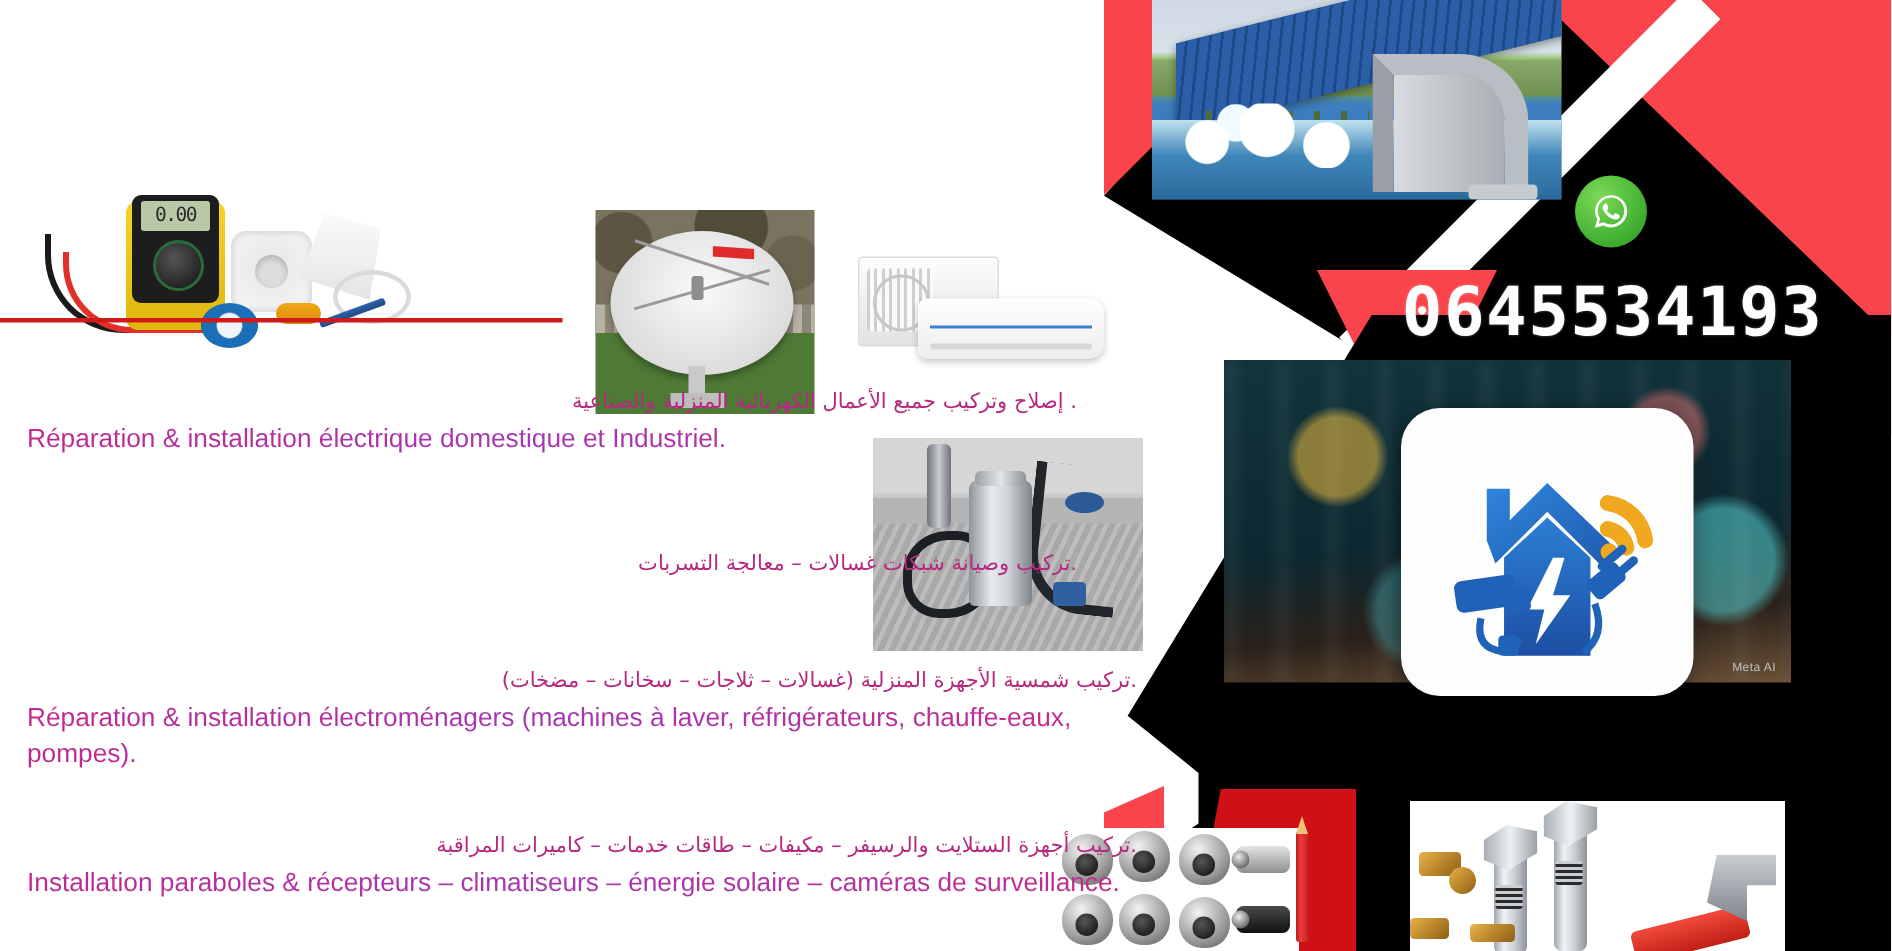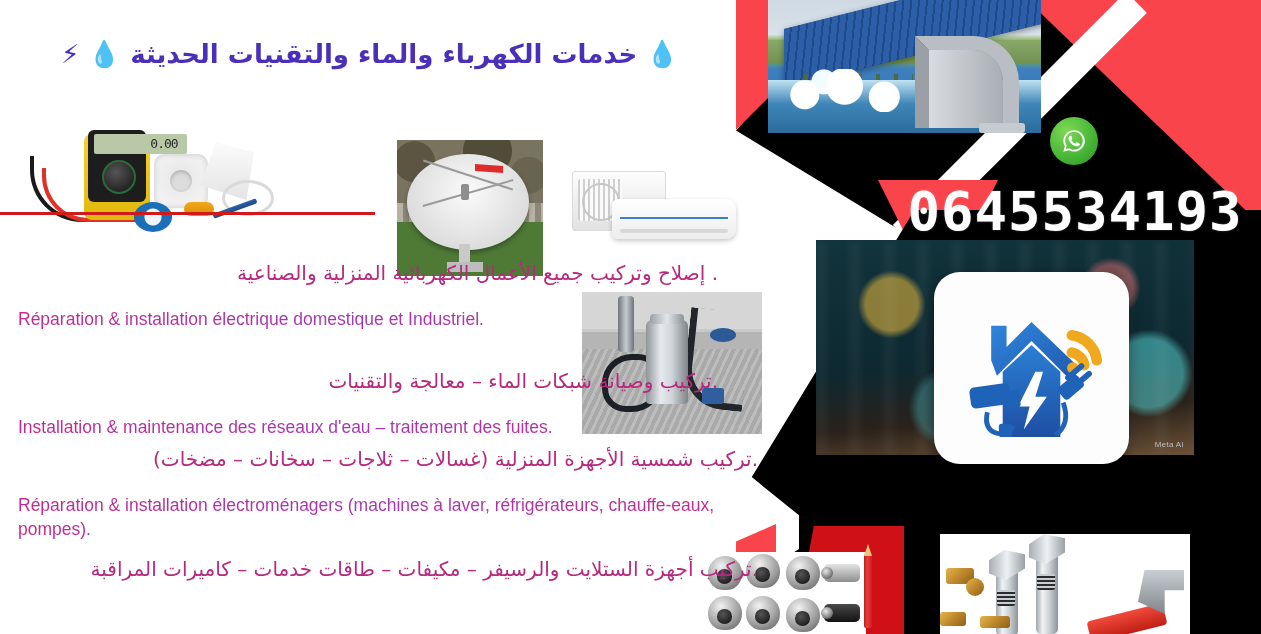--- a/index.html
+++ b/index.html
@@ -84,21 +84,21 @@
     position:absolute;left:1050px;top:117px;width:48px;height:48px;border-radius:50%;
     background:radial-gradient(circle at 35% 30%,#7ed957,#45b434 60%,#2f8f25);
     display:flex;align-items:center;justify-content:center;
   }
   .wa-badge svg{width:30px;height:30px;display:block;}
 
   
   .phone{
     position:absolute;left:900px;top:185px;width:350px;text-align:center;
     color:#fff;font-family:"DejaVu Sans Mono","Liberation Mono",monospace;
-    font-size:54px;font-weight:bold;letter-spacing:1px;line-height:1;
+    font-size:45px;font-weight:bold;letter-spacing:1px;line-height:1;
     text-shadow:0 0 2px rgba(255,255,255,.35);
   }
 
   
   .logo-bg{
     top:240px;left:816px;width:378px;height:215px;
     background:
       radial-gradient(circle at 20% 30%,rgba(240,190,60,.55) 0 26px,transparent 34px),
       radial-gradient(circle at 78% 22%,rgba(255,120,120,.45) 0 22px,transparent 30px),
       radial-gradient(circle at 88% 62%,rgba(90,225,225,.5) 0 34px,transparent 44px),
@@ -119,21 +119,21 @@
     letter-spacing:.3px;opacity:.85;
   }
 
   
   .multimeter{top:128px;left:24px;width:262px;height:108px;background:#fff;}
   .mm-body{position:absolute;left:60px;top:6px;width:66px;height:86px;border-radius:8px;
     background:linear-gradient(#f6d22b,#e0b80d);}
   .mm-screen-area{position:absolute;left:64px;top:2px;width:58px;height:72px;border-radius:6px;background:#1d1d1d;}
   .mm-lcd{position:absolute;left:70px;top:6px;width:46px;height:20px;border-radius:2px;
     background:#b9c9a8;color:#2a2a2a;font-family:"DejaVu Sans Mono",monospace;font-size:13px;
-    text-align:center;line-height:20px;letter-spacing:-1px;padding-left:47px;}
+    text-align:center;line-height:20px;letter-spacing:-1px;}
   .mm-dial{position:absolute;left:78px;top:32px;width:30px;height:30px;border-radius:50%;
     background:radial-gradient(circle at 40% 35%,#555,#111);border:2px solid #2a6b3a;}
   .mm-probe-red{position:absolute;left:18px;top:40px;width:90px;height:50px;
     border-bottom:4px solid #e03027;border-left:4px solid #e03027;border-radius:0 0 0 46px;}
   .mm-probe-blk{position:absolute;left:6px;top:28px;width:86px;height:62px;
     border-bottom:4px solid #1a1a1a;border-left:4px solid #1a1a1a;border-radius:0 0 0 52px;}
   .mm-socket{position:absolute;left:130px;top:26px;width:54px;height:54px;border-radius:10px;
     background:radial-gradient(circle at 50% 45%,#e6e6e6,#f7f7f7);box-shadow:inset 0 0 6px rgba(0,0,0,.18);}
   .mm-socket:after{content:"";position:absolute;left:50%;top:50%;width:22px;height:22px;margin:-11px 0 0 -11px;
     border-radius:50%;background:#dcdcdc;box-shadow:inset 0 2px 4px rgba(0,0,0,.2);}
@@ -246,26 +246,26 @@
   }
   .hdr-fr{
     margin-top:4px;font-size:31px;font-weight:bold;color:#3d28a8;letter-spacing:-.3px;
   }
   .emoji{font-family:"DejaVu Sans",sans-serif;}
 
   .services{position:absolute;left:18px;top:258px;width:740px;}
   .svc{margin-bottom:20px;}
   .svc-ar{
     direction:rtl;text-align:right;unicode-bidi:bidi-override;
-    font-size:20px;color:#b6297e;line-height:1.5;
+    font-size:14px;color:#b6297e;line-height:1.5;
     font-family:"DejaVu Sans","Liberation Sans",sans-serif;
     display:block;
   }
   .svc-fr{
-    margin-top:20px;font-size:17.5px;line-height:1.35;font-weight:500;
+    margin-top:2px;font-size:17.5px;line-height:1.35;font-weight:500;
     color:#b0309c;
     background:linear-gradient(90deg,#c0298f 0%,#a437b4 48%,#c52b86 100%);
     -webkit-background-clip:text;background-clip:text;
     -webkit-text-fill-color:transparent;color:transparent;
   }
   .svc.s1{position:absolute;left:0;top:0;width:700px;}
   .svc.s2{position:absolute;left:0;top:108px;width:700px;}
   .svc.s3{position:absolute;left:0;top:186px;width:740px;}
   .svc.s4{position:absolute;left:0;top:296px;width:740px;}
 </style>
@@ -280,26 +280,20 @@
     <div class="geo-red-topright"></div>
     <div class="geo-white-diag-tr"></div>
     <div class="geo-red-mid"></div>
     <div class="geo-black-body"></div>
     <div class="geo-black-lower-left"></div>
     <div class="geo-red-bottom"></div>
     <div class="geo-red-bottomleft"></div>
   </div>
 
   <div class="hdr">
-    <div class="hdr-ar">
-      <span class="emoji">💧</span>
-      <span>خدمات الكهرباء والماء والتقنيات الحديثة</span>
-      <span class="emoji">💧</span>
-      <span class="emoji">⚡</span>
-    </div>
   </div>
 
   <div class="ph multimeter">
     <div class="mm-probe-blk"></div>
     <div class="mm-probe-red"></div>
     <div class="mm-body"></div>
     <div class="mm-screen-area"></div>
     <div class="mm-lcd">0.00</div>
     <div class="mm-dial"></div>
     <div class="mm-socket"></div>
@@ -431,28 +425,28 @@
   </div>
 
   <div class="services">
 
     <div class="svc s1">
       <div class="svc-ar">. إصلاح وتركيب جميع الأعمال الكهربائية المنزلية والصناعية</div>
       <div class="svc-fr">Réparation &amp; installation électrique domestique et Industriel.</div>
     </div>
 
     <div class="svc s2">
-      <div class="svc-ar">.تركيب وصيانة شبكات الماء – معالجة والتقنيات</div>
-      <div class="svc-fr">Installation &amp; maintenance des réseaux d'eau – traitement des fuites.</div>
+      <div class="svc-ar">.تركيب وصيانة شبكات غسالات – معالجة التسربات</div>
     </div>
 
     <div class="svc s3">
       <div class="svc-ar">.تركيب شمسية الأجهزة المنزلية (غسالات – ثلاجات – سخانات – مضخات)</div>
       <div class="svc-fr">Réparation &amp; installation électroménagers (machines à laver, réfrigérateurs, chauffe-eaux, pompes).</div>
     </div>
 
     <div class="svc s4">
       <div class="svc-ar">.تركيب أجهزة الستلايت والرسيفر – مكيفات – طاقات خدمات – كاميرات المراقبة</div>
+      <div class="svc-fr">Installation paraboles &amp; récepteurs – climatiseurs – énergie solaire – caméras de surveillance.</div>
     </div>
 
   </div>
 
 </div>
 
 </body></html>

